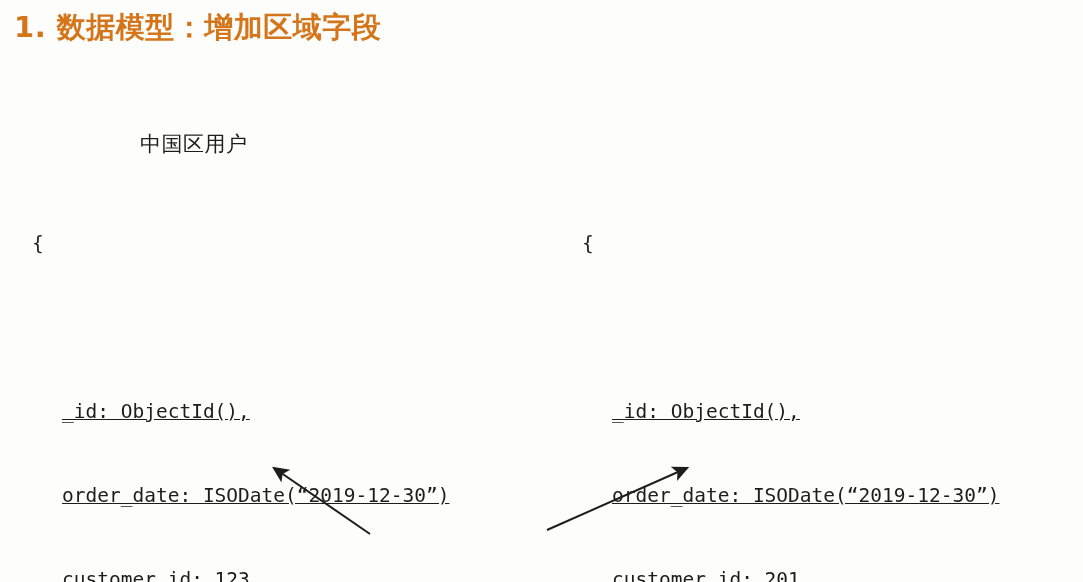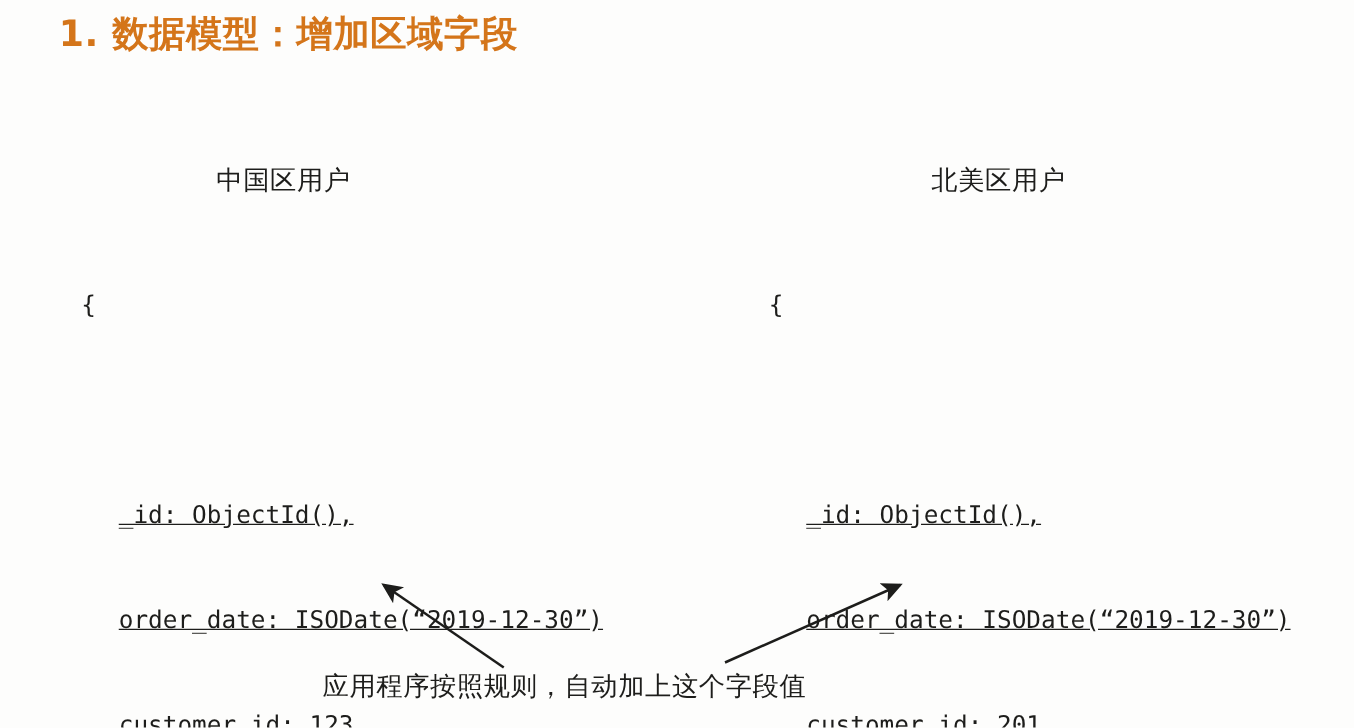--- a/index.html
+++ b/index.html
@@ -11,21 +11,20 @@
     height: 582px;
     background: #fdfdfc;
     font-family: "Liberation Sans", sans-serif;
     color: #1d1d1b;
     overflow: hidden;
     position: relative;
   }
   .slide {
     position: absolute;
     inset: 0;
-    margin-left: 33px;
   }
   
   .slide-title {
     position: absolute;
     left: 14px;
     top: 8px;
     font-family: "DejaVu Sans", "Liberation Sans", sans-serif;
     font-size: 29px;
     font-weight: 700;
     letter-spacing: 0.5px;
@@ -101,21 +100,20 @@
     <div class="code-line indent">order_date: ISODate(“2019-12-30”)</div>
     <div class="code-line indent">customer_id: 123,</div>
     
     
     
     
     
     
   </div>
 
-  <div class="col-header right">北美区用户</div>
 
   <div class="code-block right">
     <div class="code-line">{</div>
     <div class="code-line blank"></div>
     <div class="code-line indent">_id: ObjectId(),</div>
     <div class="code-line indent">order_date: ISODate(“2019-12-30”)</div>
     <div class="code-line indent">customer_id: 201,</div>
     
     
     
@@ -127,15 +125,14 @@
   <svg class="arrows" viewBox="0 0 1083 582">
     <defs>
       <marker id="ah" markerWidth="9" markerHeight="9" refX="7.2" refY="4.5" orient="auto" markerUnits="strokeWidth">
         <path d="M0,0.6 L8.4,4.5 L0,8.4 L2,4.5 Z" fill="#1d1d1b"></path>
       </marker>
     </defs>
     <line x1="370" y1="534" x2="274" y2="468" stroke="#1d1d1b" stroke-width="2" marker-end="url(#ah)"></line>
     <line x1="547" y1="530" x2="687" y2="468" stroke="#1d1d1b" stroke-width="2" marker-end="url(#ah)"></line>
   </svg>
 
-  <div class="caption">应用程序按照规则，自动加上这个字段值</div>
 
 </div>
 
 </body></html>

